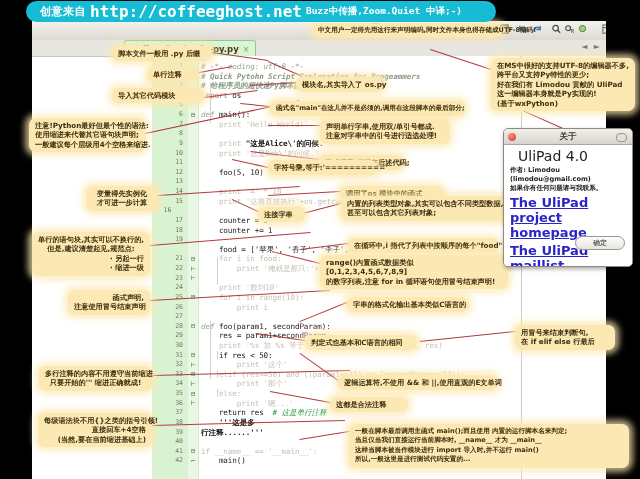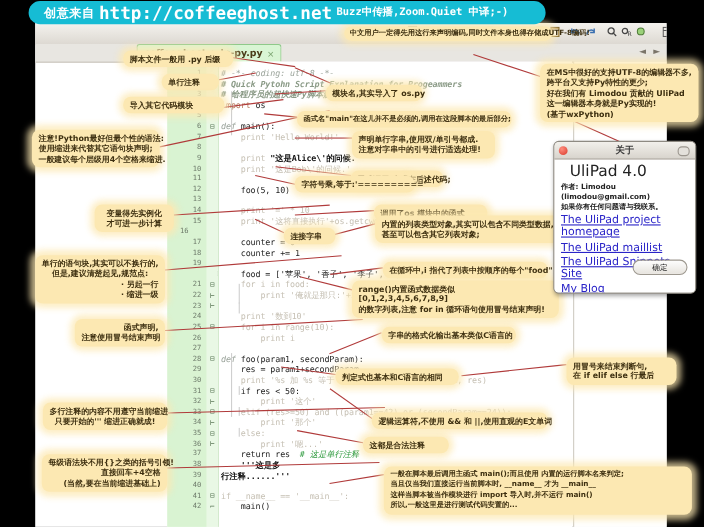--- a/index.html
+++ b/index.html
@@ -75,22 +75,22 @@
             border-bottom:1px solid #a9a49c;display:flex;align-items:center;justify-content:center;}
   .ab-title span{font-size:8.5px;font-weight:bold;color:#3a3a3a;}
   .ab-close{position:absolute;left:4px;top:3.5px;width:8px;height:8px;border-radius:50%;
             background:radial-gradient(circle at 35% 30%,#ff8d7e,#d9382a);}
   .ab-min{position:absolute;right:5px;top:4px;width:9px;height:7px;border-radius:4px;
           border:1px solid #9b968e;background:#e4e1db;}
   .ab-body{background:#fff;height:121px;padding:2px 6px 0 6px;box-sizing:border-box;}
   .ab-h1{font-size:14px;color:#222;margin:1px 0 2px 8px;font-weight:normal;
          font-family:"DejaVu Sans","Liberation Sans",sans-serif;}
   .ab-l{font-size:6.6px;color:#222;margin:1.4px 0;font-weight:bold;}
-  .ab-a{display:block;font-size:10px;color:#2a24c8;text-decoration:underline;
-        margin:2.1px 0;font-weight:normal;}
+  .ab-a{display:block;font-size:13px;color:#2a24c8;text-decoration:underline;
+        margin:2.1px 0;font-weight:bold;}
   .ab-ok{position:absolute;right:7px;bottom:16px;width:48px;height:12px;border-radius:7px;
          border:1px solid #9d988f;background:linear-gradient(#fdfdfd,#e7e4de);
          font-size:7px;color:#222;display:flex;align-items:center;justify-content:center;
          font-weight:normal;}
 
   
   .rpanel{position:absolute;left:489px;top:35px;width:117px;height:423px;background:#fff;
           border-left:1px solid #cfcbc3;}
 </style>
 </head>

